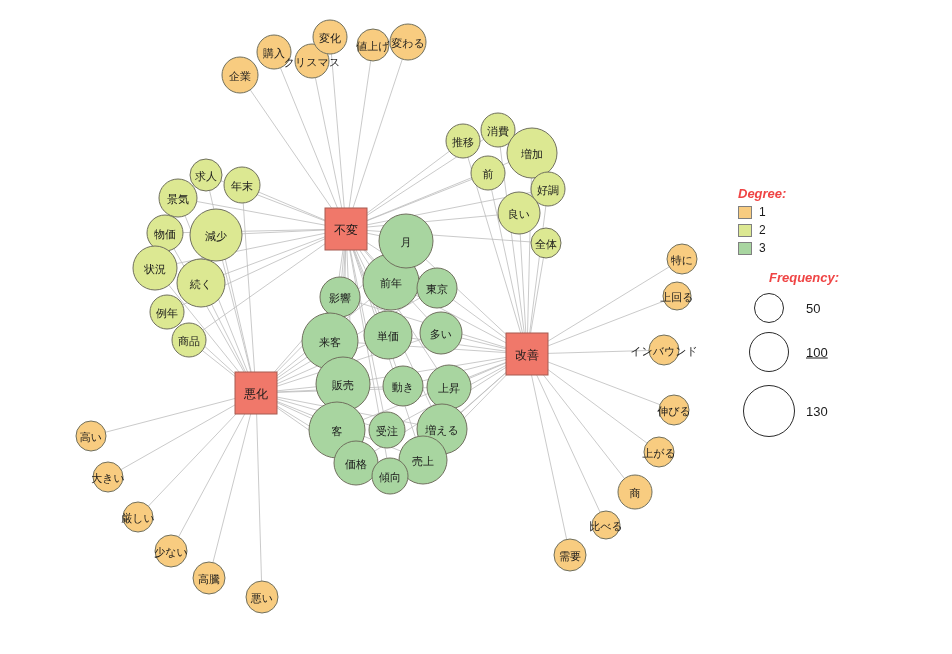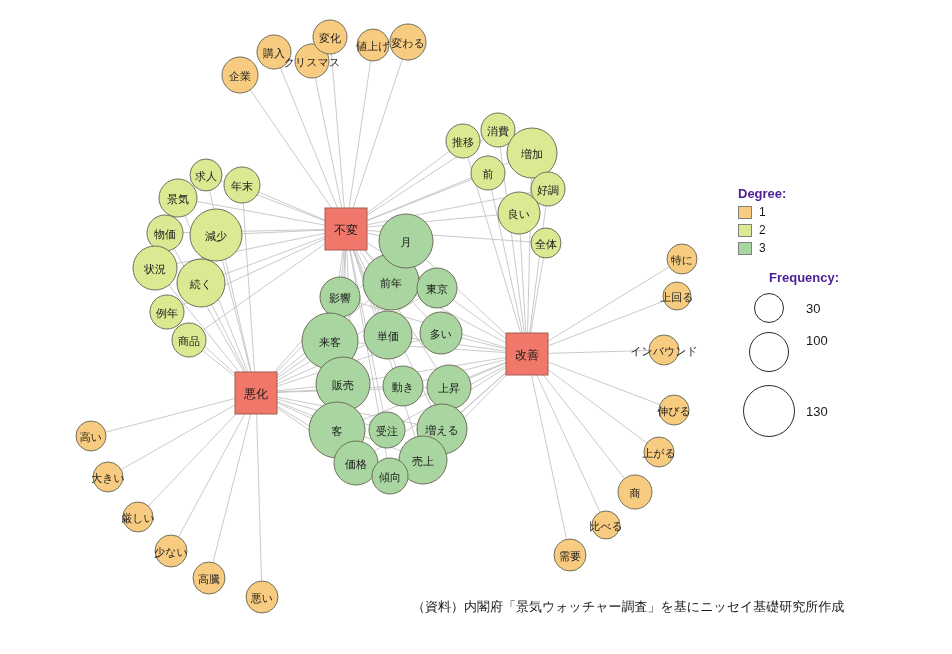--- a/index.html
+++ b/index.html
@@ -3,21 +3,21 @@
 <meta charset="utf-8">
 <style>
   html,body{margin:0;padding:0;background:#ffffff;width:952px;height:654px;overflow:hidden;
     font-family:"Liberation Sans","DejaVu Sans",sans-serif;}
   #stage{position:relative;width:952px;height:654px;background:#ffffff;}
   #net{position:absolute;left:0;top:0;}
   .nlabel{font-size:11px;fill:#1a1a1a;font-family:"Liberation Sans","DejaVu Sans",sans-serif;}
   .hlabel{font-size:12px;fill:#1a1a1a;font-family:"Liberation Sans","DejaVu Sans",sans-serif;}
   
   #legend{position:absolute;left:730px;top:184px;width:160px;height:270px;}
-  .legend-title{font-size:13px;font-weight:bold;color:#4c1d95;}
+  .legend-title{font-size:13px;font-weight:bold;color:#ef4444;font-style:italic;}
   #degree-title{position:absolute;left:8px;top:2px;}
   .deg-row{position:absolute;left:8px;display:flex;align-items:center;gap:7px;}
   .deg-row .swatch{width:14px;height:13px;border:1px solid #808080;box-sizing:border-box;}
   .deg-row .deg-label{font-size:12px;color:#1a1a1a;}
   #deg-row-0{top:21px;} #deg-row-1{top:39px;} #deg-row-2{top:57px;}
   #frequency-title{position:absolute;left:7px;top:86px;margin-left:32px;}
   .freq-row{position:absolute;left:0;width:160px;}
   .freq-circle{position:absolute;border:1px solid #2a2a2a;border-radius:50%;background:#ffffff;box-sizing:border-box;}
   .freq-label{position:absolute;left:76px;font-size:13px;color:#1a1a1a;transform:translateY(-50%);}
   
@@ -366,26 +366,25 @@
     </div>
     <div id="deg-row-2" class="deg-row">
       <span class="swatch" style="background: rgb(168, 213, 160);"></span>
       <span class="deg-label">3</span>
     </div>
 
     <div id="frequency-title" class="legend-title">Frequency:</div>
 
     <div class="freq-row">
       <span class="freq-circle" style="height: 30px; width: 30px; position: absolute; left: 24px; top: 109px;"></span>
-      <span class="freq-label" style="top: 124px;">30</span>
+      <span class="freq-label" style="top: 124px;">50</span>
     </div>
     <div class="freq-row">
       <span class="freq-circle" style="height: 40px; width: 40px; position: absolute; left: 19px; top: 148px;"></span>
-      <span class="freq-label" style="top: 156px;">100</span>
+      <span class="freq-label" style="top: 168px; text-decoration: underline;">100</span>
     </div>
     <div class="freq-row">
       <span class="freq-circle" style="height: 52px; width: 52px; position: absolute; left: 13px; top: 201px;"></span>
       <span class="freq-label" style="top: 227px;">130</span>
     </div>
   </div>
 
-  <div id="caption">（資料）内閣府「景気ウォッチャー調査」を基にニッセイ基礎研究所作成</div>
 </div>
 
 </body></html>

